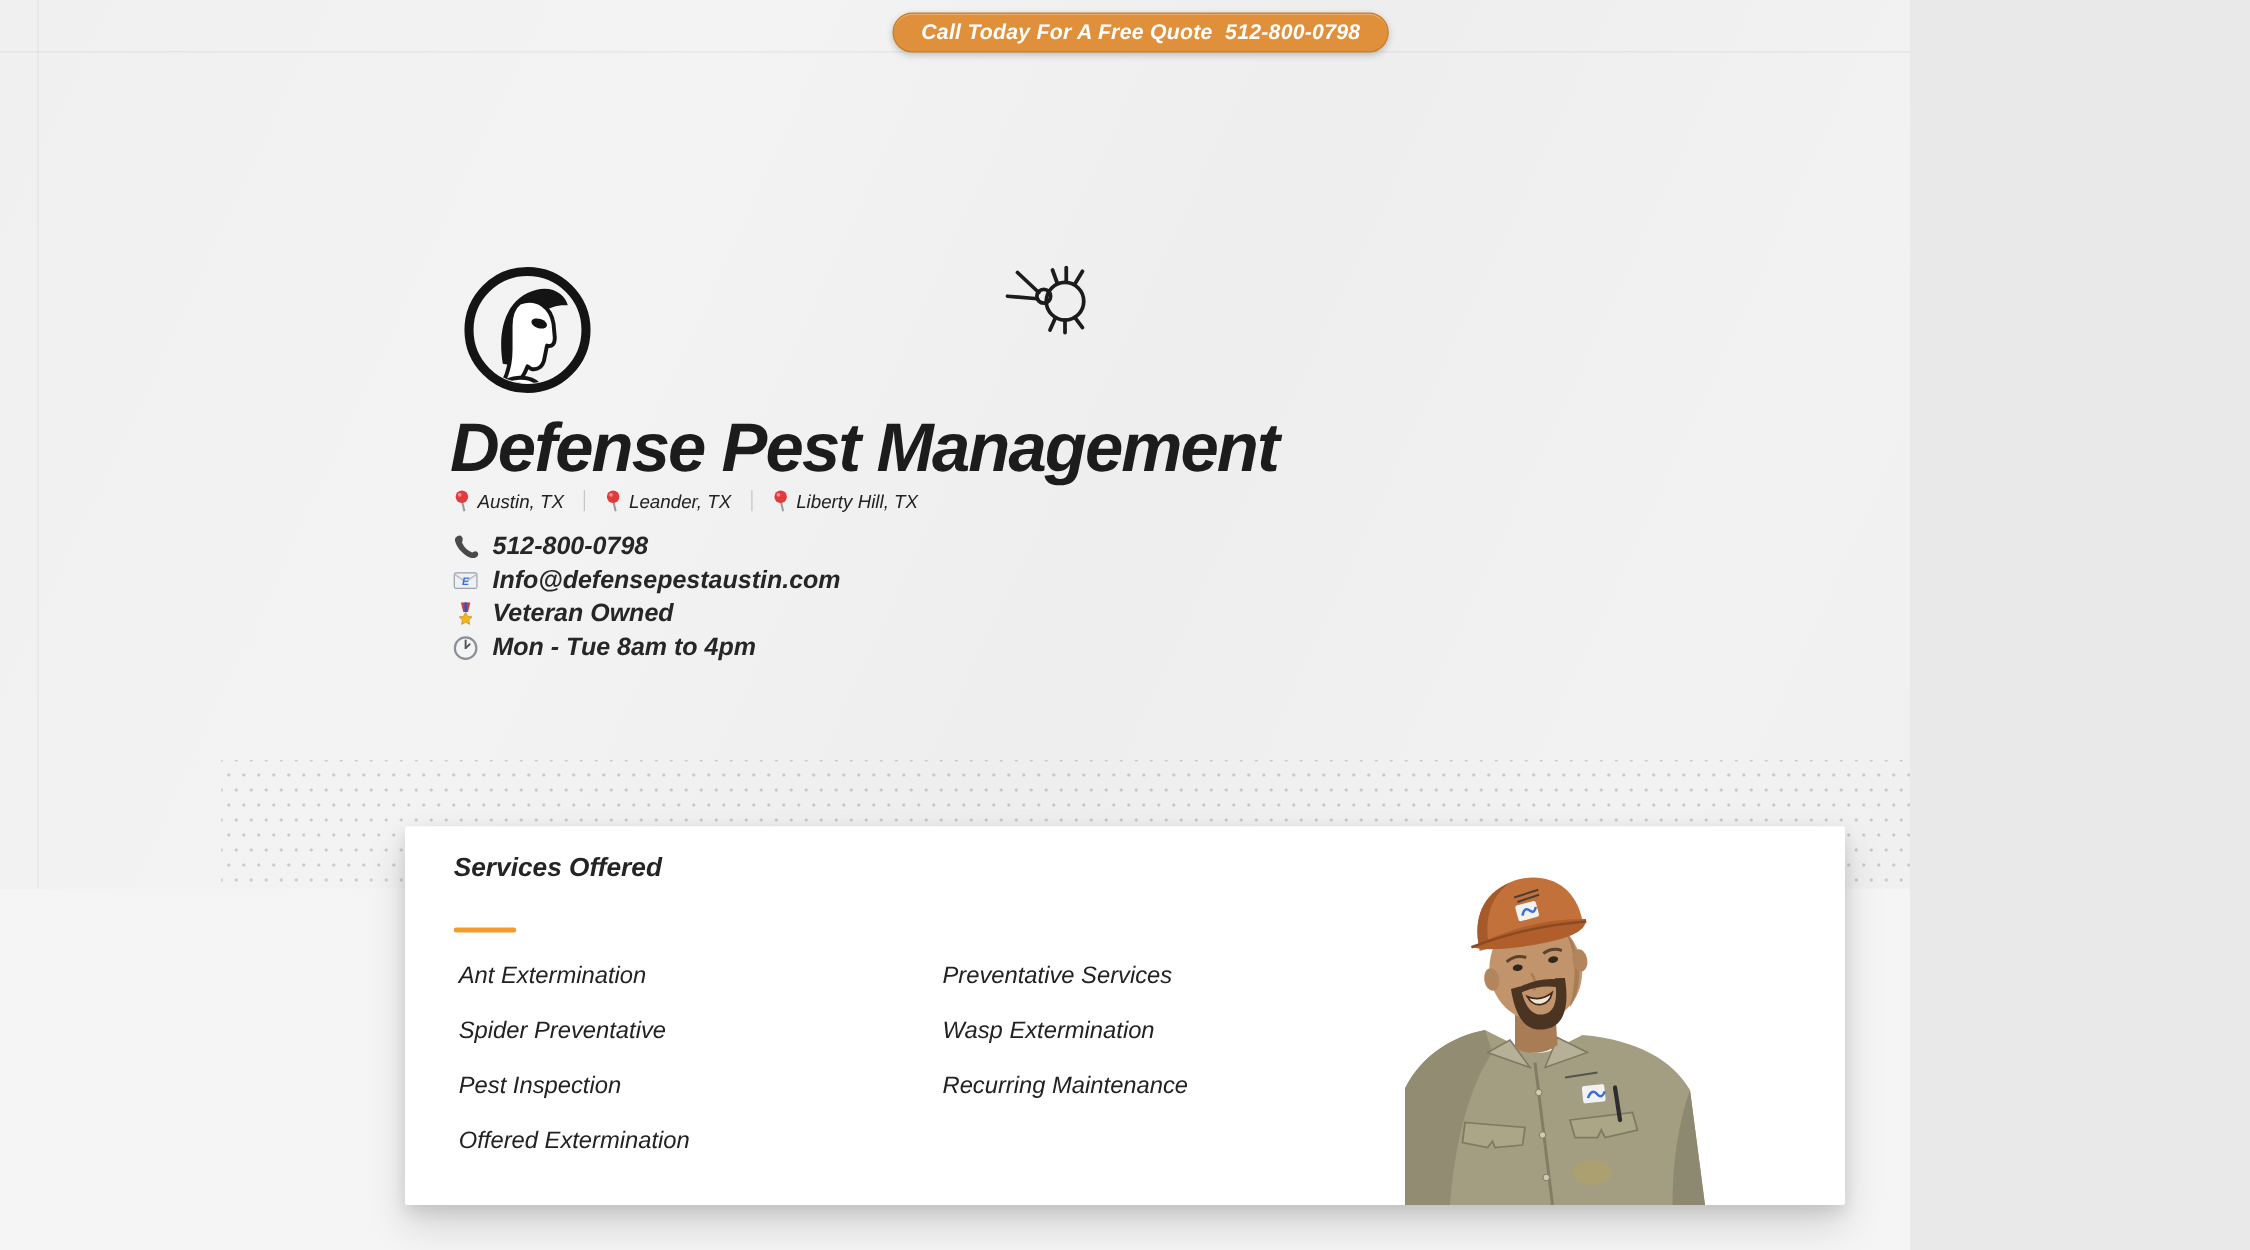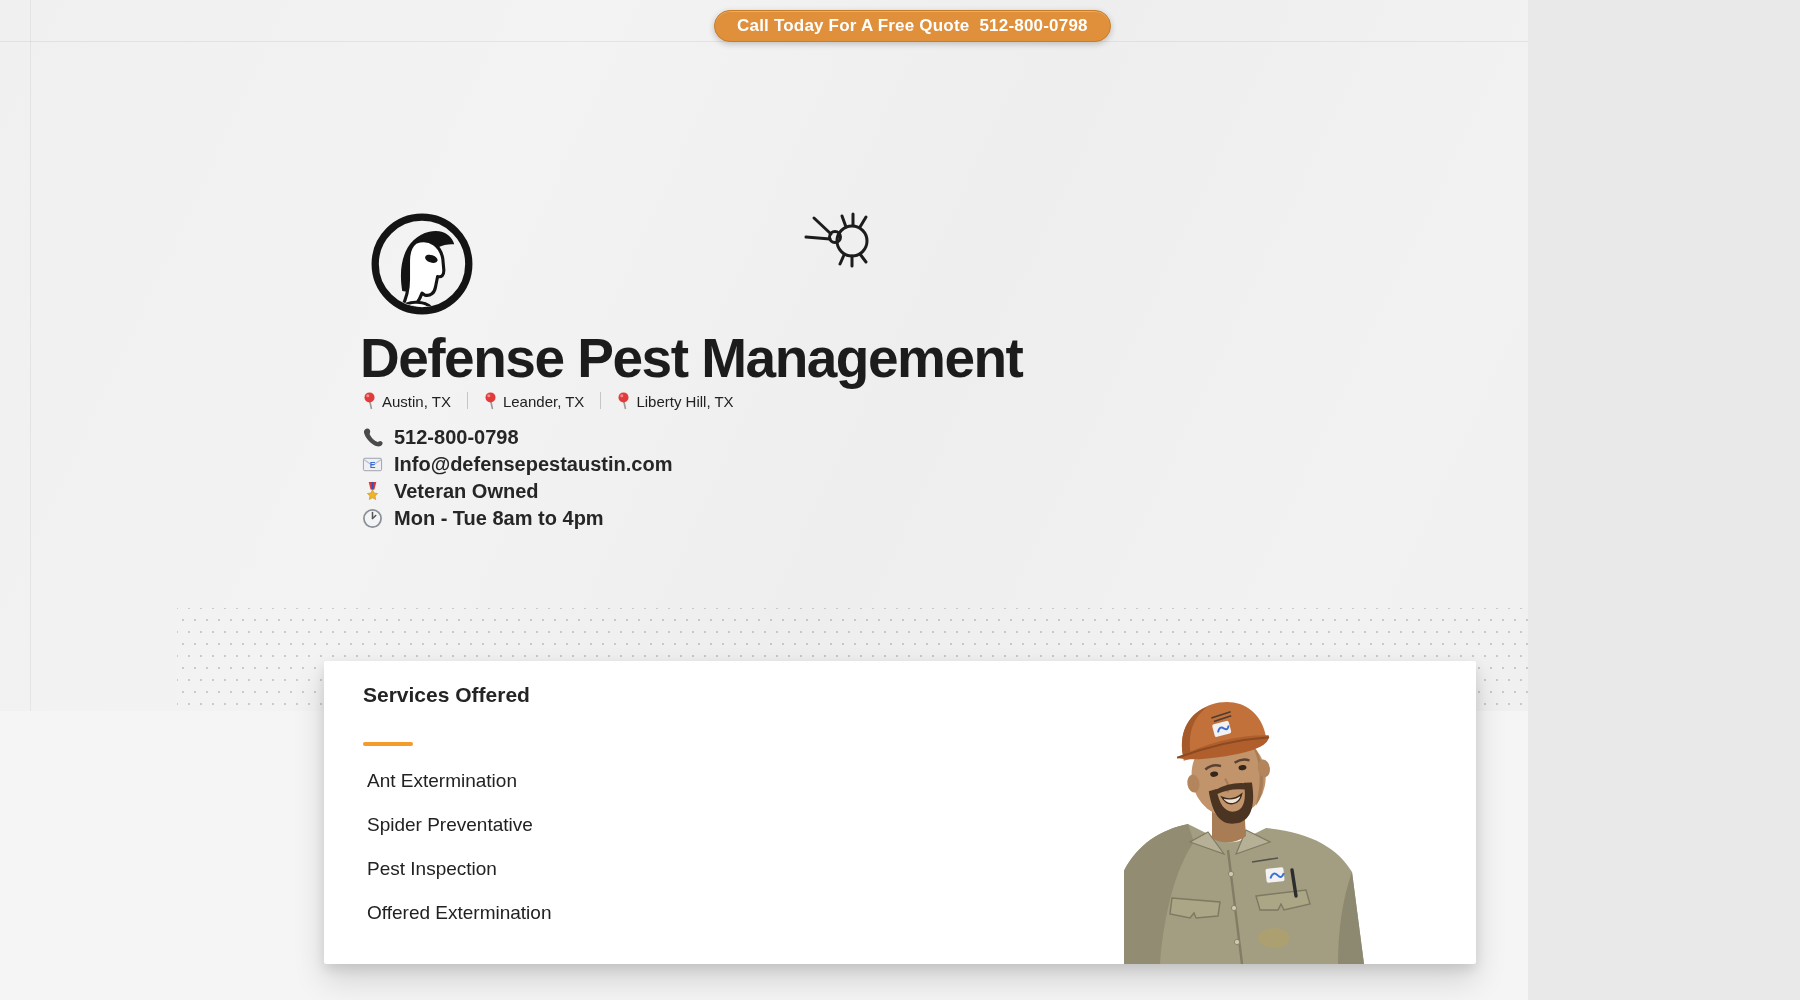--- a/index.html
+++ b/index.html
@@ -1,19 +1,20 @@
 <!DOCTYPE html>
 <html><head>
 <meta charset="utf-8">
 <style>
   html,body{margin:0;padding:0;background:#e9e9ea;}
   .stage{
     position:relative;width:1528px;height:1000px;overflow:hidden;
     font-family:"Liberation Sans",sans-serif;color:#232323;
     background:linear-gradient(115deg,#f0f0f1 0%,#f3f3f4 30%,#eeeeef 55%,#f2f2f3 80%,#efeff0 100%);
+    font-style:italic;
   }
   .vline{position:absolute;top:0;width:1px;height:711px;background:rgba(0,0,0,0.05);}
   .hline-top{position:absolute;left:0;top:41px;width:1800px;height:1px;background:rgba(0,0,0,0.06);}
   .band-bottom{position:absolute;left:0;top:711px;width:1800px;height:289px;background:#f5f5f6;}
   .dots-band{
     position:absolute;left:177px;top:608px;width:1446px;height:103px;
     background-image:
       radial-gradient(circle,rgba(110,110,110,.30) 1.1px,transparent 1.5px),
       radial-gradient(circle,rgba(110,110,110,.30) 1.1px,transparent 1.5px);
     background-size:12px 24px,12px 24px;
@@ -164,20 +165,25 @@
   <div class="svc-card">
     <h2 class="svc-title">Services Offered</h2>
     <div class="svc-underline"></div>
 
     <ul class="svc-col c1">
       <li>Ant Extermination</li>
       <li>Spider Preventative</li>
       <li>Pest Inspection</li>
       <li>Offered Extermination</li>
     </ul>
+    <ul class="svc-col c2">
+      <li>Preventative Services</li>
+      <li>Wasp Extermination</li>
+      <li>Recurring Maintenance</li>
+    </ul>
 
     <svg class="tech-photo" viewBox="0 0 276 272">
 
       <path d="M-4 188 C8 156 34 138 64 132 L88 144 C98 152 112 152 122 146 L142 136 C186 140 214 156 228 180 L240 272 L-10 272 Z" fill="#a39e82"></path>
       <path d="M-4 188 C8 156 34 138 64 132 L70 150 C52 176 40 220 36 272 L-10 272 Z" fill="#928d72"></path>
       <path d="M228 180 C218 208 214 240 214 272 L240 272 Z" fill="#8d8870"></path>
 
       <path d="M104 158 L118 272" stroke="#827d65" stroke-width="2.4" fill="none"></path>
       <circle cx="107" cy="182" r="2.6" fill="#cfcab0" stroke="#7e7962" stroke-width=".8"></circle>
       <circle cx="110" cy="216" r="2.6" fill="#cfcab0" stroke="#7e7962" stroke-width=".8"></circle>

